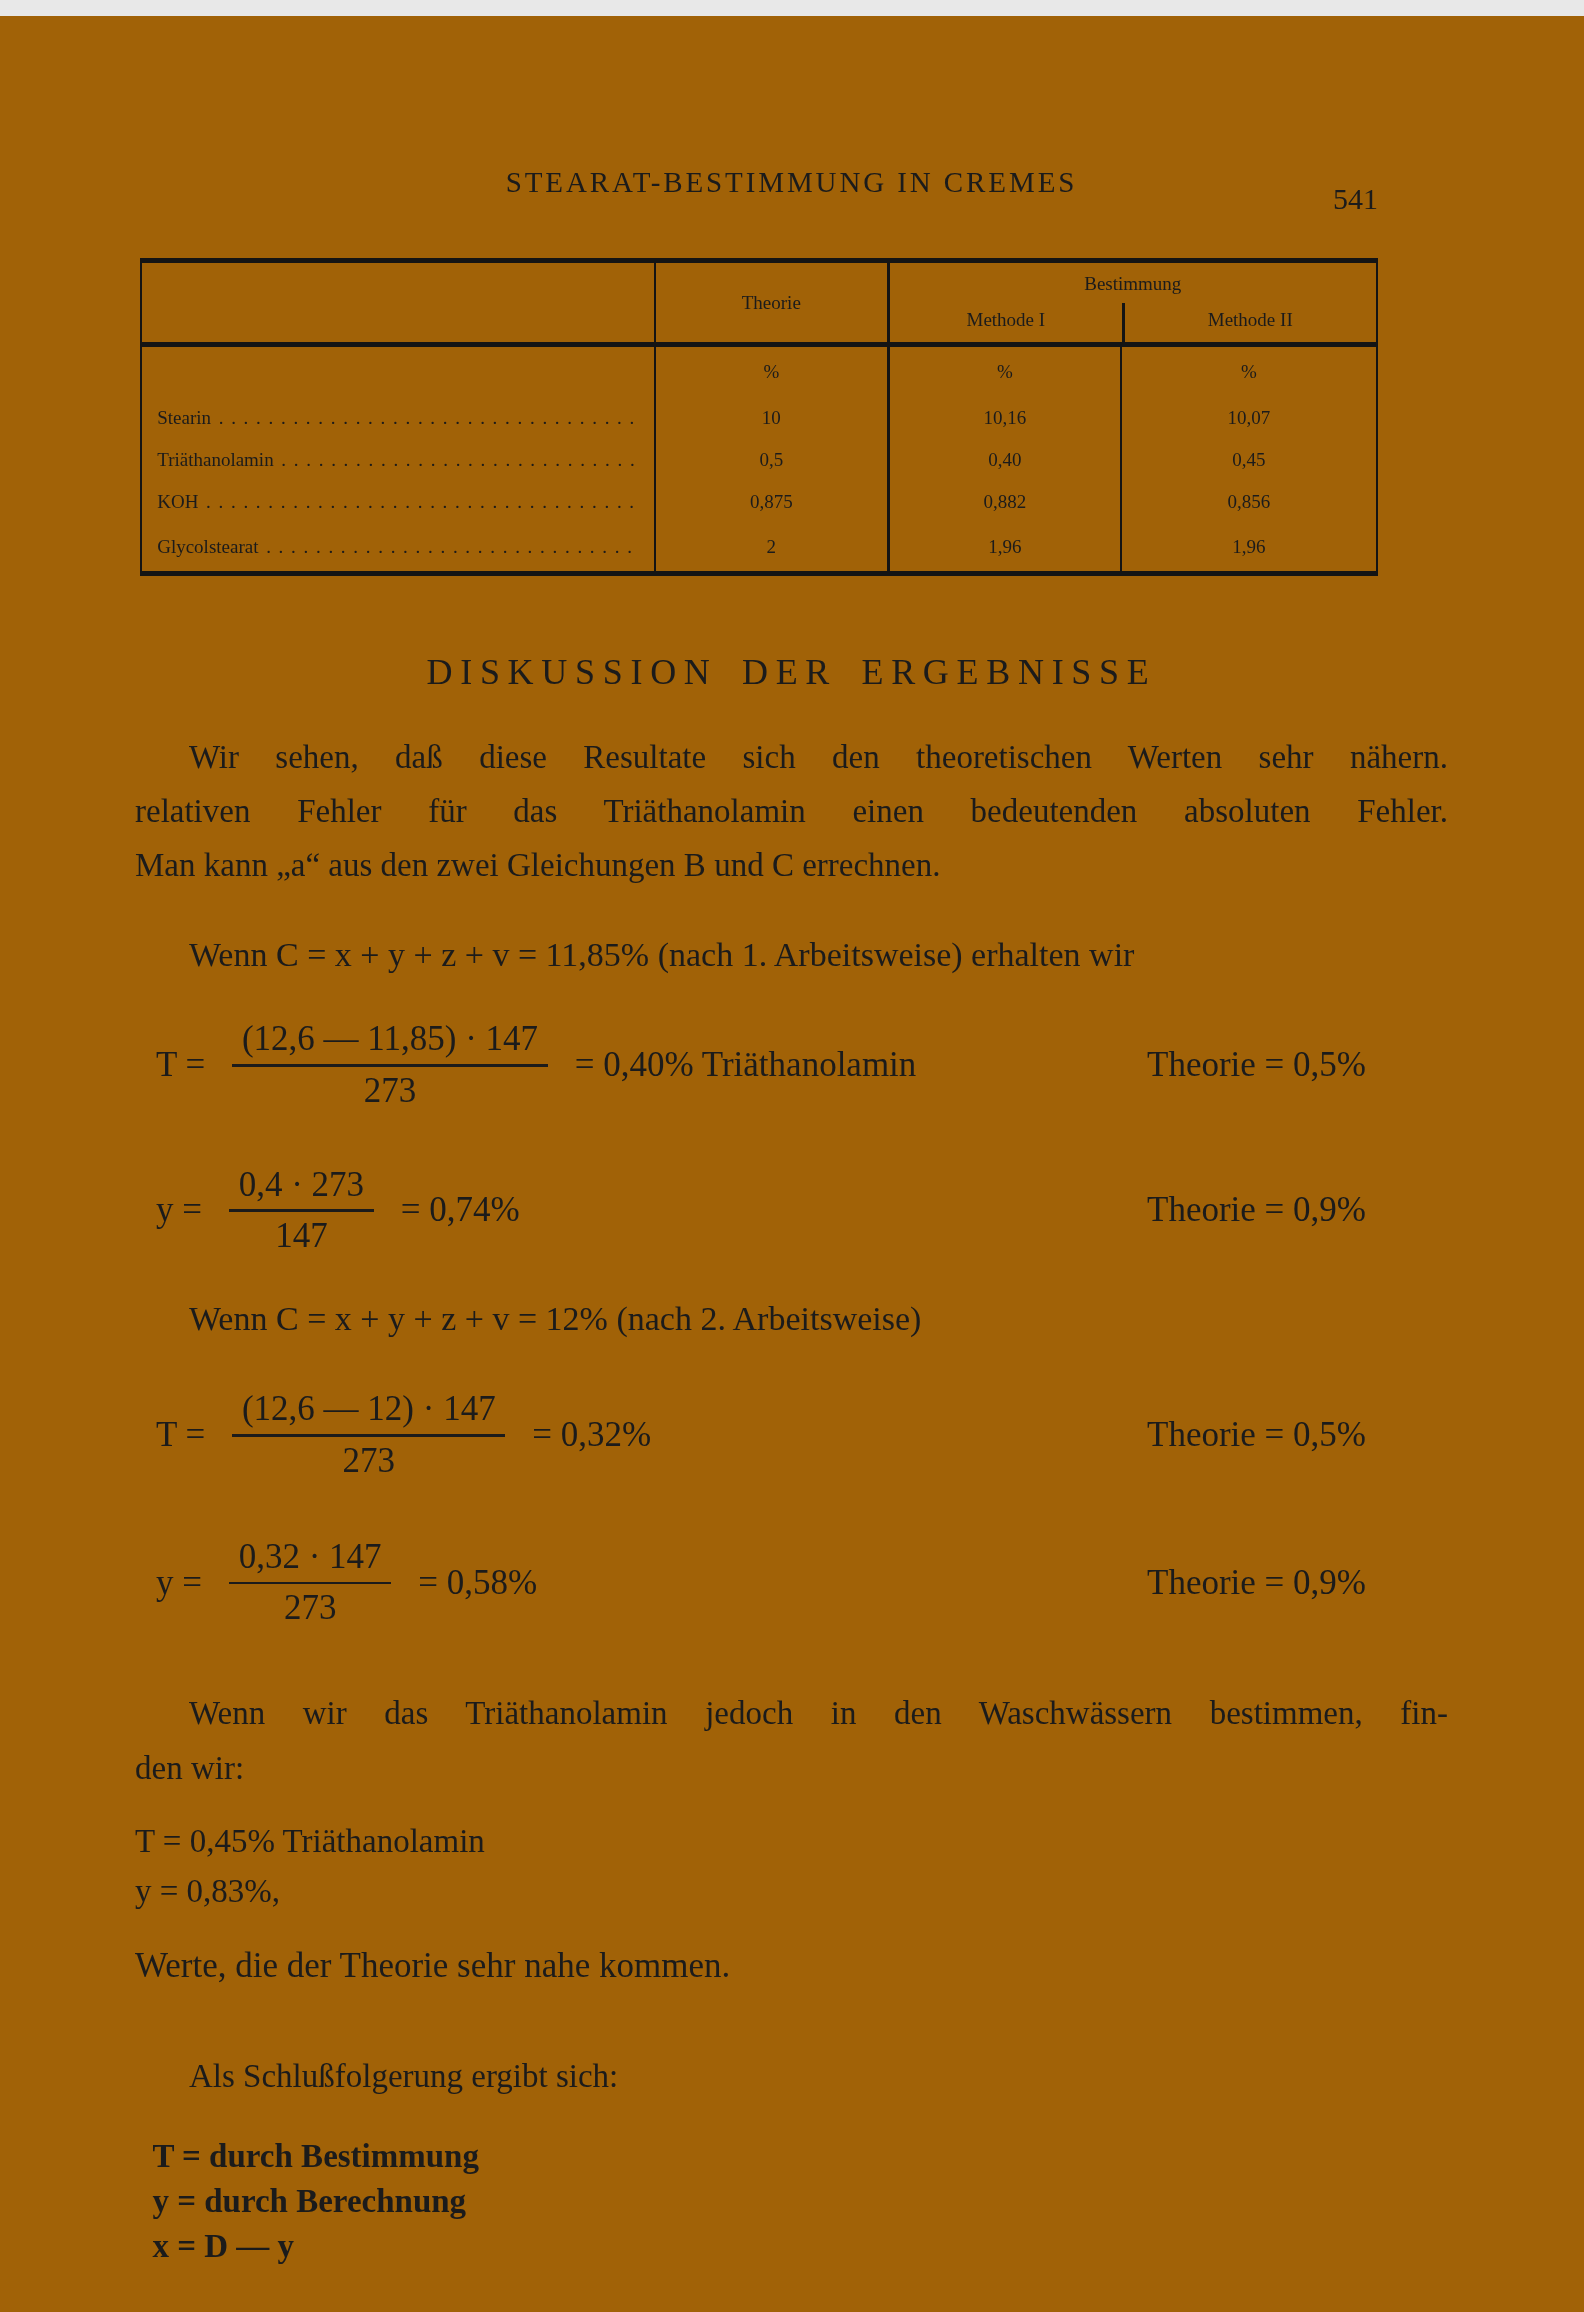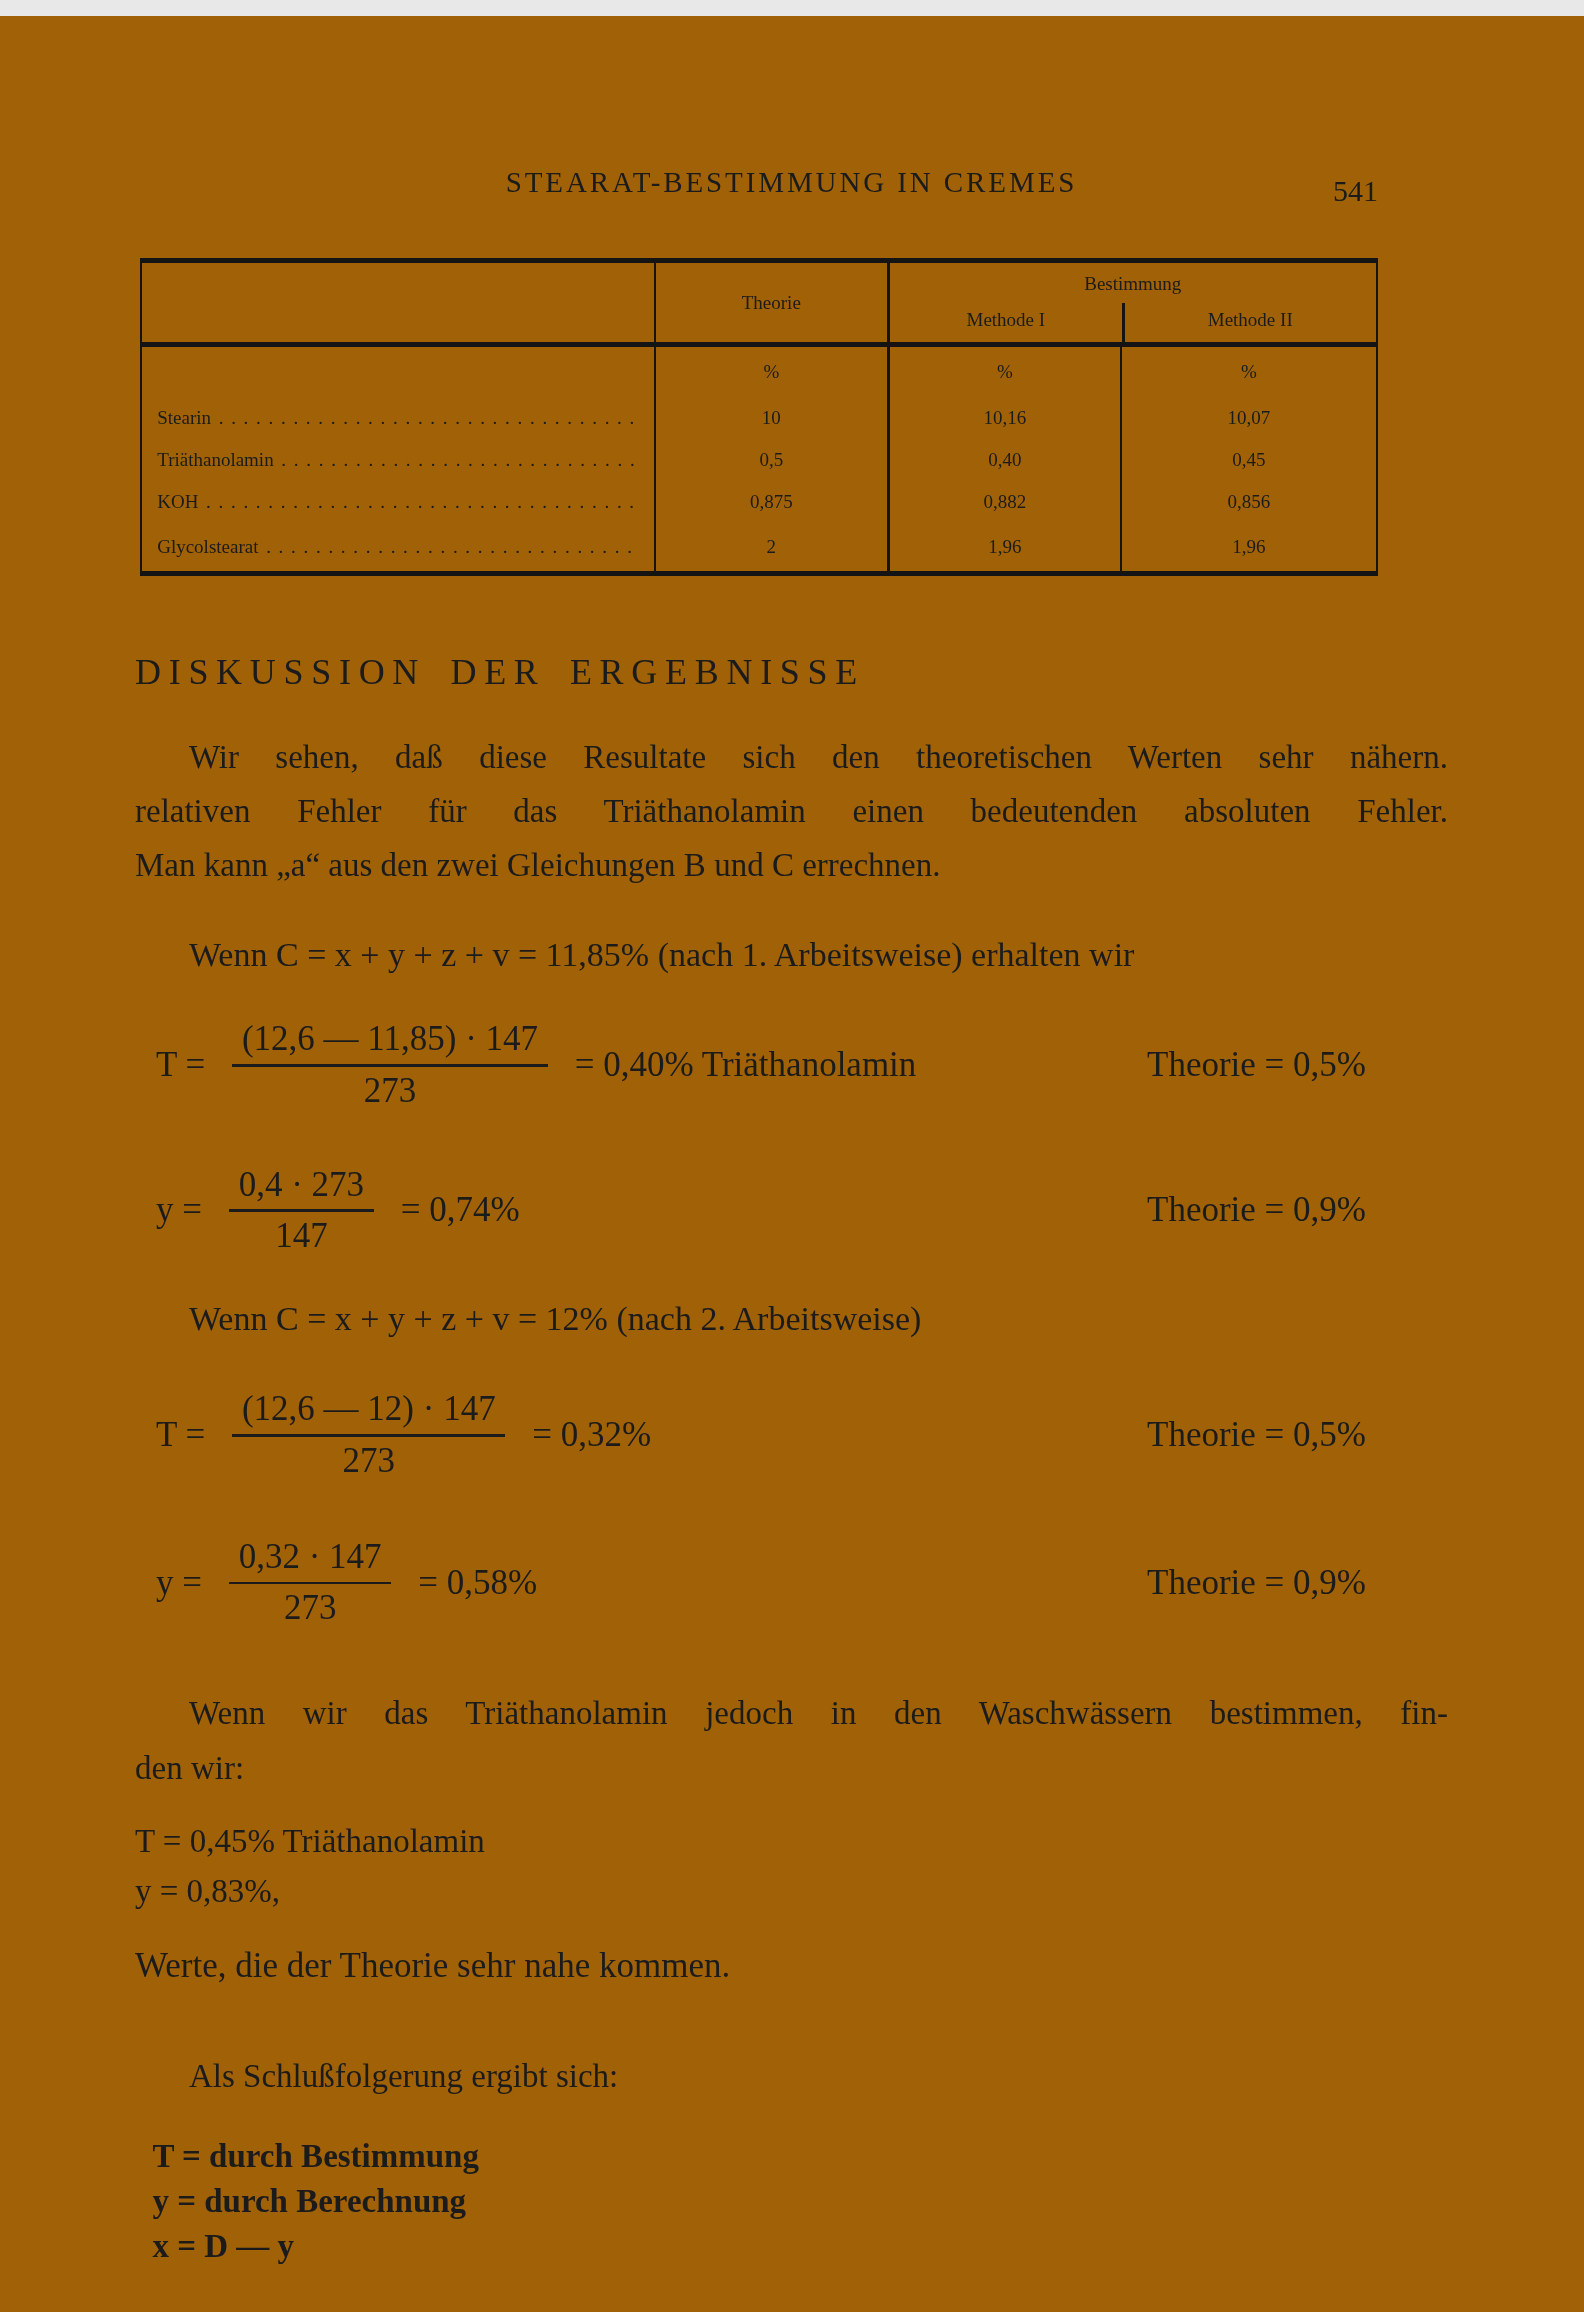--- a/index.html
+++ b/index.html
@@ -21,21 +21,21 @@
   
   .runhead { position: relative; height: 39px; }
   .runhead .title {
     text-align: center;
     font-size: 29px;
     letter-spacing: 2.9px;
     line-height: 39px;
   }
   .runhead .pagenum {
     position: absolute;
-    top: 8px;
+    top: 16px;
     right: 70px;
     font-size: 30px;
     line-height: 39px;
     text-align: center;
   }
 
   
   .dtable {
     margin-top: 56px;
     margin-left: 4.8px;
@@ -82,21 +82,21 @@
     overflow: hidden;
     white-space: nowrap;
     letter-spacing: 7.7px;
     padding-left: 7.7px;
     color: #1b1b1b;
   }
 
   
   .sect-heading {
     margin-top: 75px;
-    text-align: left;
+    text-align: center;
     font-size: 36px;
     letter-spacing: 7.7px;
     word-spacing: 7.7px;
   }
   .para { margin-top: 37px; font-size: 33px; line-height: 54px; }
   .pline { }
   .just { text-align: justify; text-align-last: justify; }
   .indent { text-indent: 54px; }
 
   .condition {

